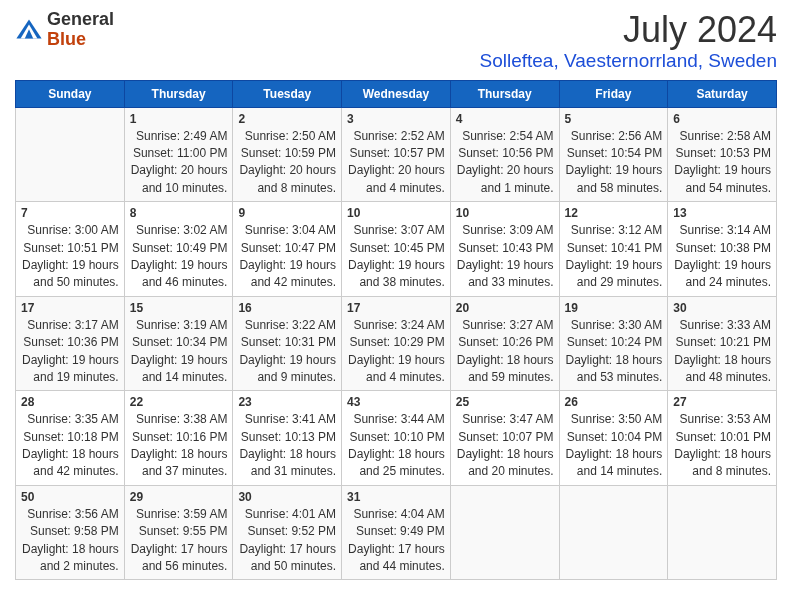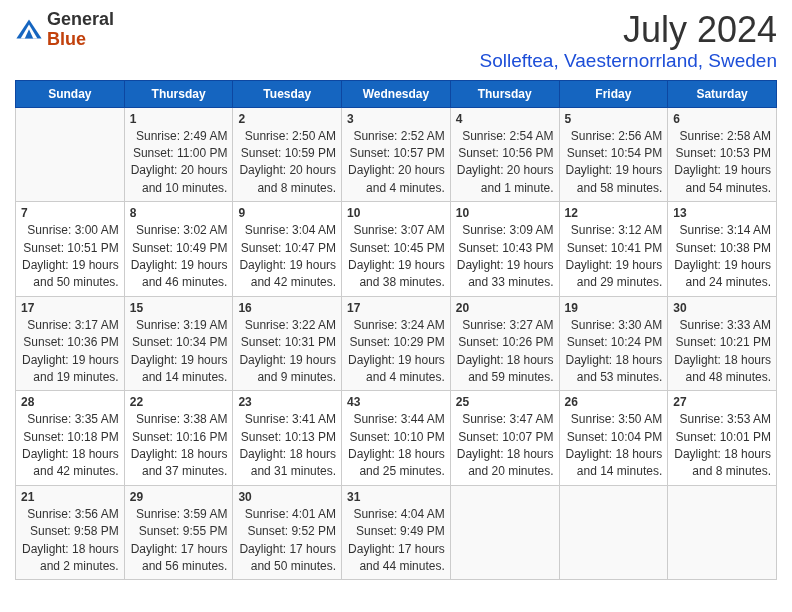--- a/index.html
+++ b/index.html
@@ -235,21 +235,21 @@
           <span class="day-number">26</span>
           <div class="day-info">Sunrise: 3:50 AM<br>Sunset: 10:04 PM<br>Daylight: 18 hours<br>and 14 minutes.</div>
         </td>
         <td>
           <span class="day-number">27</span>
           <div class="day-info">Sunrise: 3:53 AM<br>Sunset: 10:01 PM<br>Daylight: 18 hours<br>and 8 minutes.</div>
         </td>
       </tr>
       <tr>
         <td>
-          <span class="day-number">21</span>
+          <span class="day-number">50</span>
           <div class="day-info">Sunrise: 3:56 AM<br>Sunset: 9:58 PM<br>Daylight: 18 hours<br>and 2 minutes.</div>
         </td>
         <td>
           <span class="day-number">29</span>
           <div class="day-info">Sunrise: 3:59 AM<br>Sunset: 9:55 PM<br>Daylight: 17 hours<br>and 56 minutes.</div>
         </td>
         <td>
           <span class="day-number">30</span>
           <div class="day-info">Sunrise: 4:01 AM<br>Sunset: 9:52 PM<br>Daylight: 17 hours<br>and 50 minutes.</div>
         </td>

